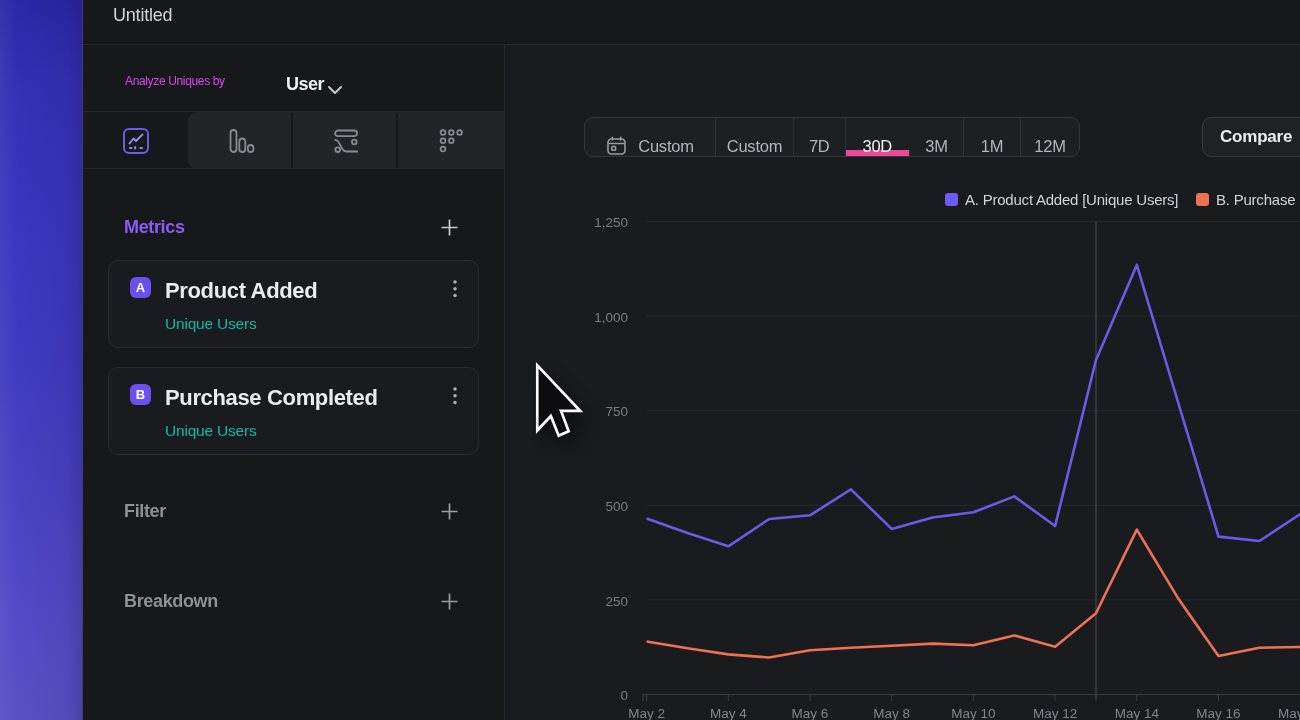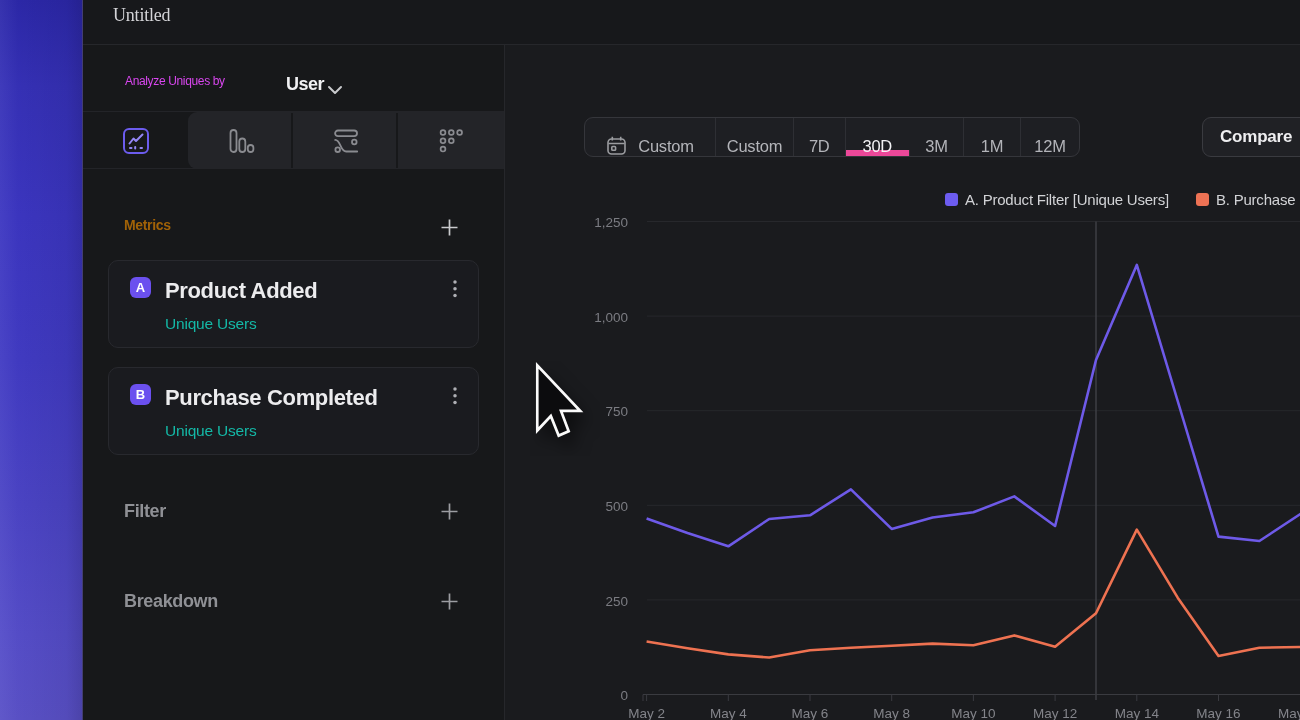--- a/index.html
+++ b/index.html
@@ -12,33 +12,33 @@
   #strip { left:0; top:0; width:84px; height:720px;
     background:linear-gradient(to bottom,#2b27a6 0%,#3530b4 12%,#3b35be 30%,#403ac0 50%,#4a43c2 70%,#544cc6 88%,#5950c4 100%);
     border-right:2px solid #4f4a84;
   }
   #stripshade { left:0; top:0; width:83px; height:720px;
     background:linear-gradient(to right, rgba(170,170,255,0.09) 0%, rgba(0,0,0,0) 22%, rgba(0,0,30,0.06) 80%, rgba(10,5,40,0.18) 100%);
   }
 
   
   #topbar { left:83px; top:0; width:1217px; height:45px; background:#17181b; border-bottom:1px solid #26272b; }
-  #untitled { left:113px; top:5px; font-size:18px; color:#d4d4d8; letter-spacing:-0.2px;font-family:Liberation Serif, serif; }
+  #untitled { left:113px; top:5px; font-size:18px; color:#d4d4d8; letter-spacing:-0.2px; }
 
   
   #panel { left:83px; top:45px; width:422px; height:675px; background:#17181a; border-right:1px solid #26272b; }
   #ahead { left:0; top:0; width:421px; height:67px; border-bottom:1px solid #232428; }
   #ahead .t { position:absolute; left:42px; top:29px; font-size:12px; letter-spacing:-0.35px; color:#d946ef; }
   #ahead .u { position:absolute; left:203px; top:29px; font-size:18px; letter-spacing:-0.5px; font-weight:bold; color:#f1f1f3; }
   #tabsrow { left:0; top:67px; width:421px; height:57px; border-bottom:1px solid #232428; }
   #tabblock { left:105px; top:67px; width:316px; height:57px; background:#232428; border-radius:9px 0 0 9px; }
   .tabgap { top:68px; width:2px; height:56px; background:#17181a; }
   .ticon { width:30px; height:30px; }
 
-  #metricshead { left:41px; top:172px; font-size:14px; letter-spacing:-0.35px; font-weight:bold; color:#a16207; }
+  #metricshead { left:41px; top:172px; font-size:18px; letter-spacing:-0.35px; font-weight:bold; color:#8b5cf6; }
   .plus { color:#c9cacd; }
 
   .card { left:25px; width:371px; height:88px; background:#1a1b1f; border:1px solid #28292e; border-radius:10px; }
   .badge { position:absolute; left:21px; top:16px; width:21px; height:21px; border-radius:6px; background:#6b50ef;
     color:#fff; font-size:13px; font-weight:bold; text-align:center; line-height:21px; }
   .ctitle { position:absolute; left:56px; top:17px; font-size:22px; font-weight:bold; color:#ececee; letter-spacing:-0.35px;}
   .csub { position:absolute; left:56px; top:54px; font-size:15.5px; letter-spacing:-0.2px; color:#14b8a6; }
   .kebab { position:absolute; left:343px; top:18px; }
 
   .seclabel { font-size:18px; letter-spacing:-0.35px; font-weight:bold; color:#8f9095; }
@@ -155,21 +155,21 @@
     <div class="seg" style="width:78px">Custom</div>
     <div class="seg" style="width:51.5px">7D</div>
     <div class="seg active" style="width:64.5px">30D</div>
     <div class="seg" style="width:54px">3M</div>
     <div class="seg" style="width:57px">1M</div>
     <div class="seg" style="width:58px">12M</div>
   </div>
   <div class="abs" id="compare">Compare</div>
 
   <div class="abs sw" style="left:945px; top:193px; background:#6d5cf0"></div>
-  <div class="abs legtext" style="left:965px; top:191px">A. Product Filter [Unique Users]</div>
+  <div class="abs legtext" style="left:965px; top:191px">A. Product Added [Unique Users]</div>
   <div class="abs sw" style="left:1196px; top:193px; background:#ed7254"></div>
   <div class="abs legtext" style="left:1216px; top:191px">B. Purchase Completed [Unique Users]</div>
 
   <svg class="abs" style="left:505px; top:45px" width="795" height="675" viewBox="505 45 795 675">
     <g stroke="#27282c" stroke-width="1">
       <line x1="647" y1="221.5" x2="1300" y2="221.5"></line>
       <line x1="647" y1="316.1" x2="1300" y2="316.1"></line>
       <line x1="647" y1="410.7" x2="1300" y2="410.7"></line>
       <line x1="647" y1="505.3" x2="1300" y2="505.3"></line>
       <line x1="647" y1="599.9" x2="1300" y2="599.9"></line>

